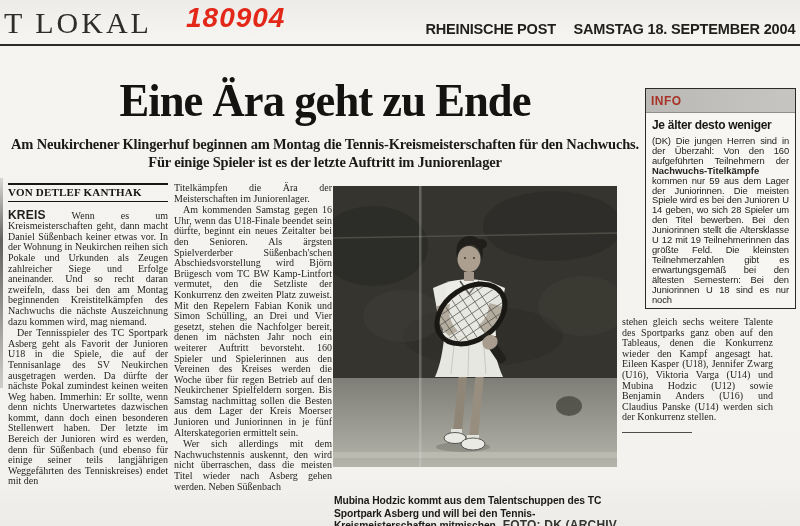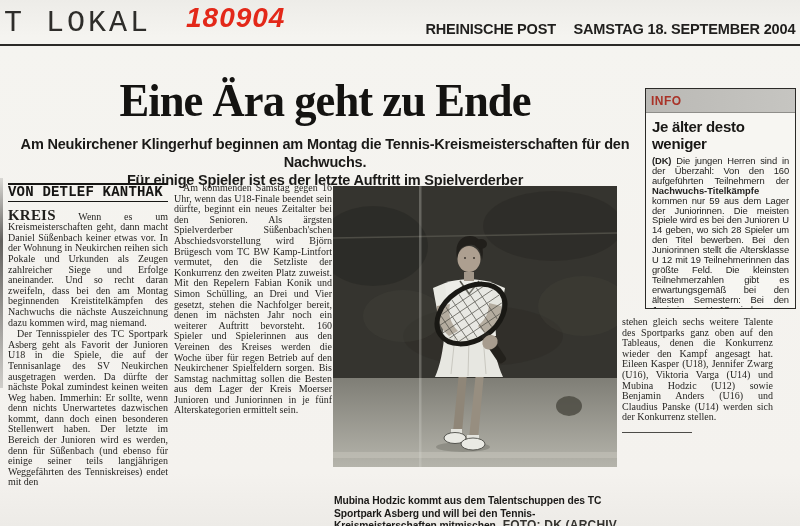--- a/index.html
+++ b/index.html
@@ -10,21 +10,21 @@
   html,body{width:800px;height:526px;}
   body{font-family:"Liberation Serif",serif; background:#d8d6d2;}
   .page{
     position:relative; width:800px; height:526px; overflow:hidden;
     background:linear-gradient(180deg,#edecE8,#f5f4f0 7%,var(--paper) 90%,#edebe7);
     color:var(--ink);
   }
   
   .section-label{
     position:absolute; left:4px; top:6px;
-    font-family:Liberation Mono, monospace; font-size:30px; letter-spacing:3px;
+    font-family:Liberation Serif, serif; font-size:30px; letter-spacing:3px;
     color:#2e2d2a;
   }
   .stamp{
     position:absolute; left:186px; top:2px;
     font-family:"Liberation Sans",sans-serif; font-style:italic; font-weight:bold;
     font-size:28px; letter-spacing:1px; color:var(--stamp-red);
   }
   .masthead{
     position:absolute; right:5px; top:20px; display:flex; gap:18px;
     font-family:"Liberation Sans",sans-serif; font-weight:bold; font-size:15px;
@@ -33,36 +33,36 @@
   }
   .header-rule{position:absolute; left:0; top:44px; width:800px; height:2px; background:var(--rule);}
   
   .headline{
     position:absolute; left:0; top:74px; width:650px; text-align:center;
     font-family:"Liberation Serif",serif; font-weight:bold; font-size:46px;
     letter-spacing:-1px; color:#141311; transform:scaleX(.97); transform-origin:center;
   }
   .subhead{
     position:absolute; left:0; top:135px; width:650px; text-align:center;
-    font-family:Liberation Sans, sans-serif; font-weight:bold; font-size:14.5px;
+    font-family:Liberation Serif, serif; font-weight:bold; font-size:14.5px;
     line-height:18px; color:#1b1a18; letter-spacing:-0.2px;
   }
   
   .col{position:absolute; top:183px; font-size:10px; line-height:10.6px; text-align:justify; color:#201f1c;}
   .col1{left:8px;   width:160px;}
   .col2{left:174px; width:158px;}
   .col3{left:622px; top:317px; width:151px;}
   .col p{margin:0 0 1px 0;}
   .indent{text-indent:9px;}
   .byline-block{
     border-top:2px solid #181715; border-bottom:1.5px solid #181715;
     padding:2px 0 3px 0; margin-bottom:8px;
   }
-  .byline{font-family:Liberation Mono, monospace; font-weight:bold; font-size:14px; letter-spacing:.2px; color:#161513;}
-  .lead-in{font-family:Liberation Serif, serif; font-weight:bold; font-size:15px; letter-spacing:.2px;}
+  .byline{font-family:Liberation Serif, serif; font-weight:bold; font-size:11px; letter-spacing:.2px; color:#161513;}
+  .lead-in{font-family:Liberation Sans, sans-serif; font-weight:bold; font-size:12px; letter-spacing:.2px;}
   .crosshead{
     font-family:"Liberation Sans",sans-serif; font-weight:bold; font-size:12px;
     margin:6px 0 3px 0; color:#161513; letter-spacing:-0.2px;
   }
   .end-rule{width:70px; border-top:1.5px solid #4c4b47; margin-top:9px;}
   
   .photo{position:absolute; left:333px; top:186px; width:284px; height:281px;}
   .caption{
     position:relative; position:absolute; left:334px; top:495px; width:283px;
     font-family:"Liberation Sans",sans-serif; font-weight:bold; font-size:10.3px;
@@ -80,29 +80,29 @@
   .info-bar{
     background:linear-gradient(90deg,var(--info-bar),#c6c5c1);
     padding:2px 5px 3px 5px; border-bottom:1px solid #8f8e8a;
   }
   .info-label{
     font-family:"Liberation Sans",sans-serif; font-weight:bold; font-size:12px;
     letter-spacing:.5px; color:var(--info-red);
   }
   .info-inner{padding:5px 6px 4px 6px;}
   .info-title{
-    font-family:"Liberation Sans",sans-serif; font-weight:bold; font-size:15px;
+    font-family:"Liberation Sans",sans-serif; font-weight:bold; font-size:12px;
     letter-spacing:-0.3px; color:#191816; margin-bottom:4px;
   }
   .info-body{
     font-family:"Liberation Sans",sans-serif; font-size:9.4px; line-height:9.9px;
     text-align:justify; color:#232220; letter-spacing:-0.1px;
   }
   .info-body b{letter-spacing:0;}
-  .ilead{font-weight:bold;}
+  .ilead{font-weight:normal;}
   
   .left-edge-shadow{
     position:absolute; left:0; top:178px; width:3px; height:210px;
     background:linear-gradient(180deg,rgba(60,58,54,.15),rgba(50,48,45,.75) 30%,rgba(60,58,54,.2));
   }
 </style>
 </head>
 <body>
 
 <div class="page">
@@ -111,33 +111,35 @@
   <div class="stamp">180904</div>
   <div class="masthead">
     <span>RHEINISCHE POST</span>
     <span>SAMSTAG 18. SEPTEMBER 2004</span>
   </div>
   <div class="header-rule"></div>
 
   <div class="headline">Eine Ära geht zu Ende</div>
   <div class="subhead">
     <div>Am Neukirchener Klingerhuf beginnen am Montag die Tennis-Kreismeisterschaften für den Nachwuchs.</div>
-    <div>Für einige Spieler ist es der letzte Auftritt im Spielverderber</div>
+    <div>Für einige Spieler ist es der letzte Auftritt im Juniorenlager</div>
   </div>
 
   <div class="col col1">
     <div class="byline-block">
       <div class="byline">VON DETLEF KANTHAK</div>
     </div>
     <p><span class="lead-in">KREIS</span> <span>Wenn es um Kreismeisterschaften geht, dann macht Daniel Süßenbach keiner etwas vor. In der Wohnung in Neukirchen reihen sich Pokale und Urkunden als Zeugen zahlreicher Siege und Erfolge aneinander. Und so recht daran zweifeln, dass bei den am Montag beginnenden Kreistitelkämpfen des Nachwuchs die nächste Auszeichnung dazu kommen wird, mag niemand.</span></p>
     <p class="indent">Der Tennisspieler des TC Sportpark Asberg geht als Favorit der Junioren U18 in die Spiele, die auf der Tennisanlage des SV Neukirchen ausgetragen werden. Da dürfte der nächste Pokal zumindest keinen weiten Weg haben. Immerhin: Er sollte, wenn denn nichts Unerwartetes dazwischen kommt, dann doch einen besonderen Stellenwert haben. Der letzte im Bereich der Junioren wird es werden, denn für Süßenbach (und ebenso für einige seiner teils langjährigen Weggefährten des Tenniskreises) endet mit den</p>
   </div>
 
   <div class="col col2">
+    <p>Titelkämpfen die Ära der Meisterschaften im Juniorenlager.</p>
     <p class="indent">Am kommenden Samstag gegen 16 Uhr, wenn das U18-Finale beendet sein dürfte, beginnt ein neues Zeitalter bei den Senioren. Als ärgsten Spielverderber Süßenbach'schen Abschiedsvorstellung wird Björn Brügesch vom TC BW Kamp-Lintfort vermutet, den die Setzliste der Konkurrenz den zweiten Platz zuweist. Mit den Repelern Fabian Konik und Simon Schülling, an Drei und Vier gesetzt, stehen die Nachfolger bereit, denen im nächsten Jahr noch ein weiterer Auftritt bevorsteht. 160 Spieler und Spielerinnen aus den Vereinen des Kreises werden die Woche über für regen Betrieb auf den Neukirchener Spielfeldern sorgen. Bis Samstag nachmittag sollen die Besten aus dem Lager der Kreis Moerser Junioren und Juniorinnen in je fünf Alterskategorien ermittelt sein.</p>
+    <p class="indent">Wer sich allerdings mit dem Nachwuchstennis auskennt, den wird nicht überraschen, dass die meisten Titel wieder nach Asberg gehen werden. Neben Süßenbach</p>
   </div>
 
   <div class="photo">
     <svg viewBox="0 0 284 281" width="284" height="281" xmlns="http://www.w3.org/2000/svg">
       <defs>
         <linearGradient id="gnd" x1="0" y1="0" x2="0" y2="1">
           <stop offset="0" stop-color="#7f7e76"></stop>
             <stop offset="1" stop-color="#b5b4ab"></stop>
         </linearGradient>
         <clipPath id="rhead">

